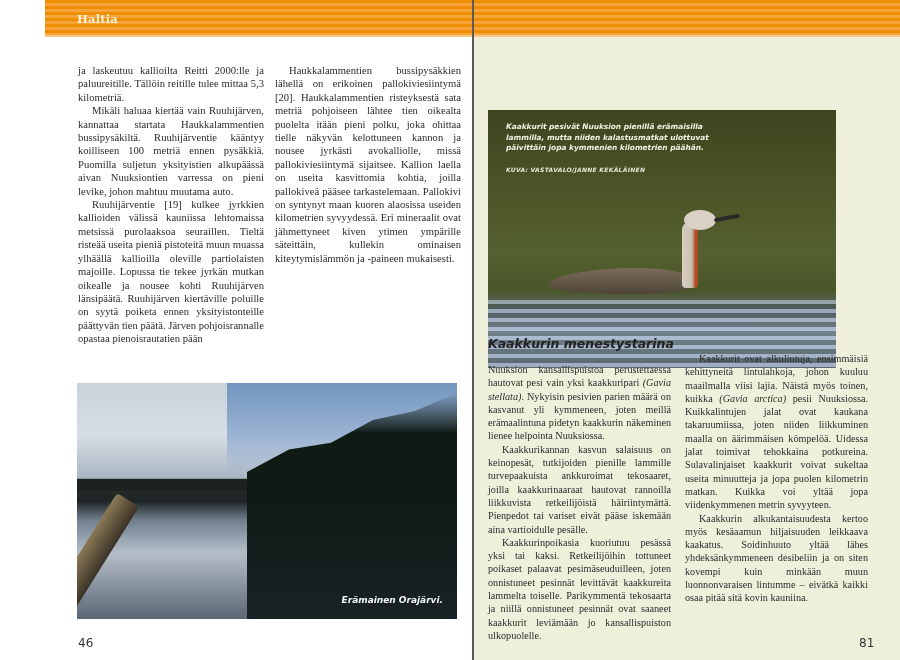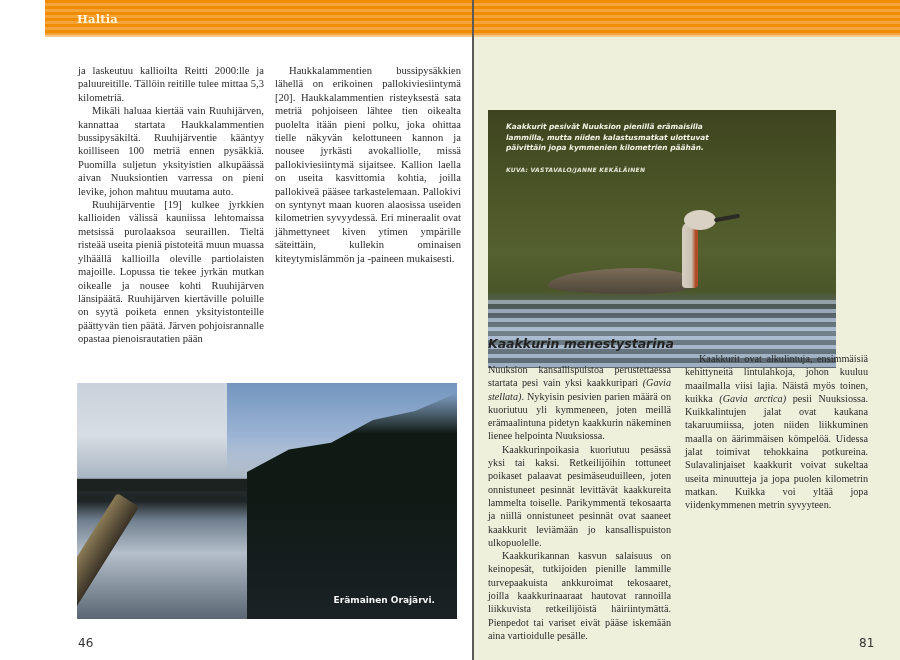--- a/index.html
+++ b/index.html
@@ -37,22 +37,22 @@
       linear-gradient(to bottom, #c9d2dc 0%, #d7dde3 22%, #a9b6c4 40%, #2a3030 42%, #1e2424 50%, #6f7e8e 58%, #b4bfca 72%, #5a6673 100%);
   }
   .lake-sky-blue { position: absolute; left: 150px; top: 0; width: 230px; height: 90px;
     background: linear-gradient(to bottom, #5d86b8, #8eaad0 60%, rgba(142,170,208,0)); opacity: .8; }
   .lake-forest { position: absolute; left: 170px; top: 10px; width: 210px; height: 226px;
     background: linear-gradient(to bottom, rgba(10,20,15,0) 0%, #0f1a14 18%, #101a16 55%, #1a2226 100%);
     clip-path: polygon(0 35%, 20% 25%, 40% 22%, 60% 12%, 80% 8%, 100% 0, 100% 100%, 0 100%); }
   .lake-shore { position: absolute; left: 0; top: 96px; width: 200px; height: 12px; background: #1b2220; }
   .lake-trunk { position: absolute; left: 40px; top: 110px; width: 26px; height: 170px;
     background: linear-gradient(to right, #8a7a55, #3a3226); transform: rotate(32deg); transform-origin: top left; border-radius: 4px; }
-  .lake-caption { position: absolute; right: 22px; bottom: 14px; font-family: "DejaVu Sans", sans-serif;
-    font-weight: bold; font-size: 9px; color: #f4f4f4; }
+  .lake-caption { position: absolute; right: 14px; bottom: 14px; font-family: "DejaVu Sans", sans-serif;
+    font-style: italic; font-weight: bold; font-size: 9px; color: #f4f4f4; }
 
   .photo-loon { left: 488px; top: 66px; width: 348px; height: 258px;
     background: linear-gradient(to bottom, #3e4420 0%, #4a5426 30%, #556030 55%, #4a5628 70%, #5d6a78 78%, #8fa1b5 86%, #6a7a8c 100%); margin-top: 44px; }
   .loon-body { position: absolute; left: 60px; top: 158px; width: 150px; height: 26px;
     background: linear-gradient(to bottom, #7a6d58, #4e4538); border-radius: 60% 40% 40% 60% / 70% 60% 40% 30%; }
   .loon-neck { position: absolute; left: 194px; top: 112px; width: 16px; height: 66px;
     background: linear-gradient(to right, #d8cfc2, #c9bfb1 60%, #b14a25 85%); border-radius: 8px 8px 4px 4px; }
   .loon-head { position: absolute; left: 196px; top: 100px; width: 32px; height: 20px; background: #d9d1c4; border-radius: 50%; }
   .loon-bill { position: absolute; left: 226px; top: 106px; width: 26px; height: 4px; background: #2b2a26; border-radius: 2px; transform: rotate(-10deg); }
   .loon-ripples { position: absolute; left: 0; top: 190px; width: 100%; height: 68px;
@@ -115,22 +115,23 @@
   <div class="loon-neck"></div>
   <div class="loon-head"></div>
   <div class="loon-bill"></div>
   <p class="loon-caption">Kaakkurit pesivät Nuuksion pienillä erämaisilla lammilla, mutta niiden kalastusmatkat ulottuvat päivittäin jopa kymmenien kilometrien päähän.</p>
   <span class="loon-credit">KUVA: VASTAVALO/JANNE KEKÄLÄINEN</span>
 </div>
 
 <h2 class="article-title">Kaakkurin menestystarina</h2>
 
 <div class="col col-r1">
-  <p><span>Nuuksion kansallispuistoa perustettaessa startata pesi vain yksi kaakkuripari </span><i>(Gavia stellata)</i><span>. Nykyisin pesivien parien määrä on kuoriutuu yli kymmeneen, joten meillä erämaalintuna pidetyn kaakkurin näkeminen lienee helpointa Nuuksiossa.</span></p>
+  <p><span>Nuuksion kansallispuistoa perustettaessa hautovat pesi vain yksi kaakkuripari </span><i>(Gavia stellata)</i><span>. Nykyisin pesivien parien määrä on kasvanut yli kymmeneen, joten meillä erämaalintuna pidetyn kaakkurin näkeminen lienee helpointa Nuuksiossa.</span></p>
+  <p class="indent">Kaakkurikannan kasvun salaisuus on keinopesät, tutkijoiden pienille lammille turvepaakuista ankkuroimat tekosaaret, joilla kaakkurinaaraat hautovat rannoilla liikkuvista retkeilijöistä häiriintymättä. Pienpedot tai variset eivät pääse iskemään aina vartioidulle pesälle.</p>
   <p class="indent">Kaakkurinpoikasia kuoriutuu pesässä yksi tai kaksi. Retkeilijöihin tottuneet poikaset palaavat pesimäseuduilleen, joten onnistuneet pesinnät levittävät kaakkureita lammelta toiselle. Parikymmentä tekosaarta ja niillä onnistuneet pesinnät ovat saaneet kaakkurit leviämään jo kansallispuiston ulkopuolelle.</p>
-  <p class="indent">Kaakkurikannan kasvun salaisuus on keinopesät, tutkijoiden pienille lammille turvepaakuista ankkuroimat tekosaaret, joilla kaakkurinaaraat hautovat rannoilla liikkuvista retkeilijöistä häiriintymättä. Pienpedot tai variset eivät pääse iskemään aina vartioidulle pesälle.</p>
 </div>
 
 <div class="col col-r2">
   <p class="indent"><span>Kaakkurit ovat alkulintuja, ensimmäisiä kehittyneitä lintulahkoja, johon kuuluu maailmalla viisi lajia. Näistä myös toinen, kuikka </span><i>(Gavia arctica)</i><span> pesii Nuuksiossa. Kuikkalintujen jalat ovat kaukana takaruumiissa, joten niiden liikkuminen maalla on äärimmäisen kömpelöä. Uidessa jalat toimivat tehokkaina potkureina. Sulavalinjaiset kaakkurit voivat sukeltaa useita minuutteja ja jopa puolen kilometrin matkan. Kuikka voi yltää jopa viidenkymmenen metrin syvyyteen.</span></p>
+  <p class="indent">Kaakkurin alkukantaisuudesta kertoo myös kesäaamun hiljaisuuden leikkaava kaakatus. Soidinhuuto yltää lähes yhdeksänkymmeneen desibeliin ja on siten kovempi kuin minkään muun luonnonvaraisen lintumme – eivätkä kaikki osaa pitää sitä kovin kauniina.</p>
 </div>
 
 <span class="page-number pn-right">81</span>
 
 </body></html>

